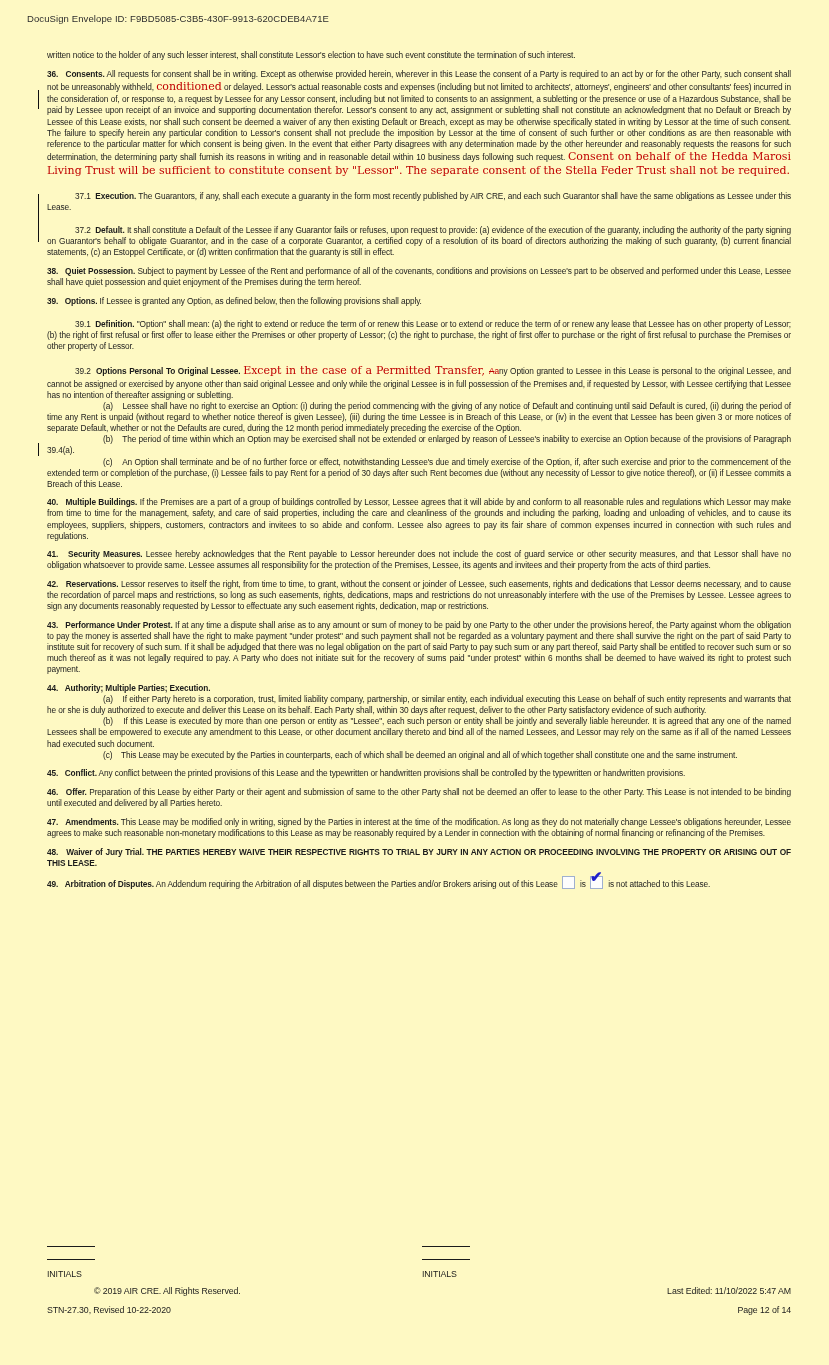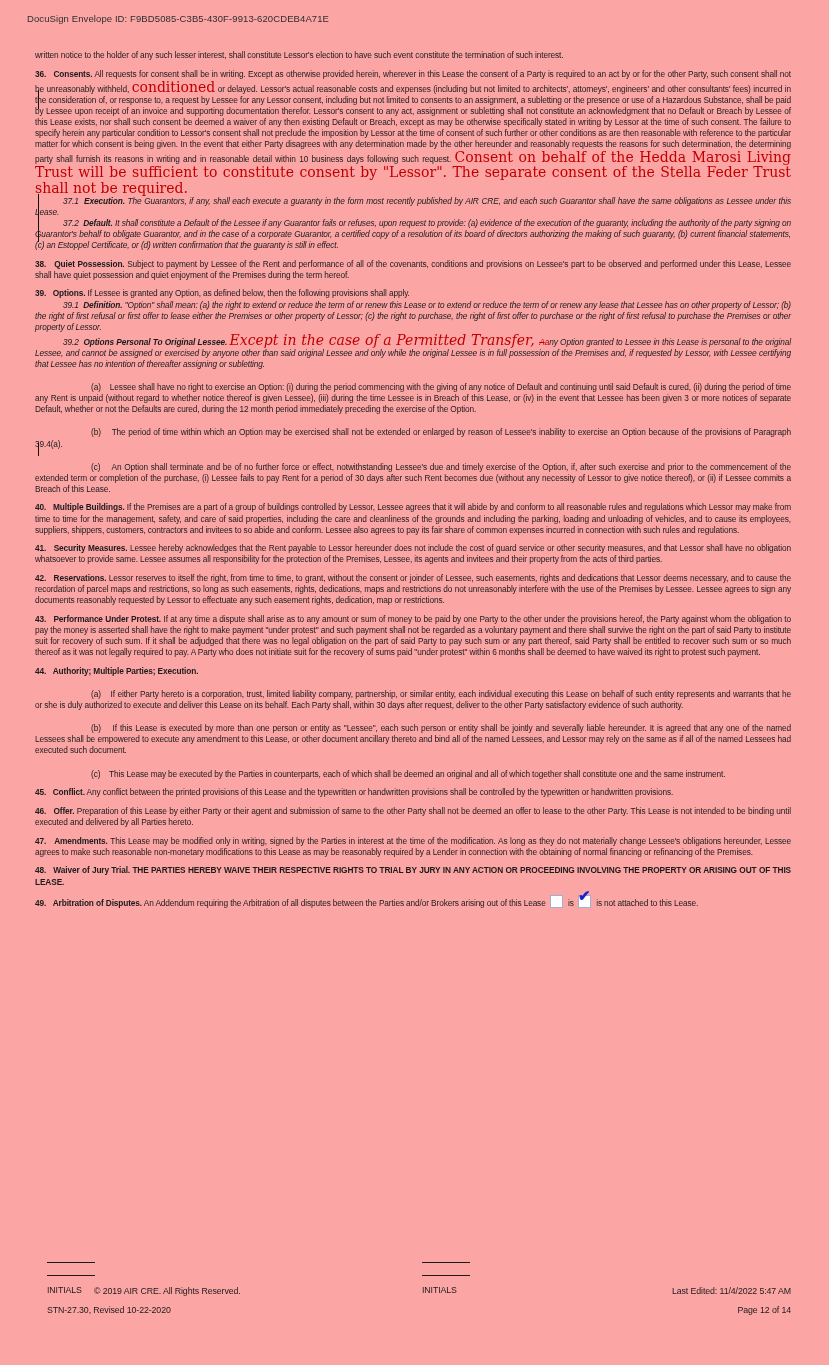--- a/index.html
+++ b/index.html
@@ -1,56 +1,56 @@
 <!DOCTYPE html>
 <html><head>
 <meta charset="utf-8">
 <style>
   html,body{margin:0;padding:0;background:#ffffff;}
   .page{
     position:relative;
     width:829px;height:1365px;
-    background:#fca5a5;
+    background:#fef9c3;
     font-family:"Liberation Sans",sans-serif;
     color:#1b1b1b;
     overflow:hidden;
   }
   .ds-header{
     position:absolute;left:27px;top:13px;
     font-size:9.5px;color:#2e2e2e;letter-spacing:0.1px;
   }
   .doc-body{
-    position:absolute;left:35px;right:38px;top:50px;
+    position:absolute;left:47px;right:38px;top:50px;
     font-size:8.3px;line-height:11.1px;letter-spacing:-0.12px;
     text-align:justify;
   }
   .para{margin:7.6px 0 0 0;}
-  .para.ind1{margin-top:0;text-indent:28px;font-style:italic;}
-  .para.ind2{margin-top:12px;text-indent:56px;}
+  .para.ind1{margin-top:12px;text-indent:28px;}
+  .para.ind2{margin-top:0;text-indent:56px;}
   .para.first{margin-top:0;}
   .r-n{}
   .r-b{font-weight:bold;}
-  .r-rl{color:#C00000;font-family:"DejaVu Serif",serif;font-size:14px;line-height:14.6px;letter-spacing:0;}
+  .r-rl{color:#C00000;font-family:"DejaVu Serif",serif;font-size:11px;line-height:14.6px;letter-spacing:0;}
   .r-rs{color:#C00000;}
   .r-st{color:#C00000;text-decoration:line-through;}
   .checkbox{
     display:inline-block;width:11px;height:11px;
     border:1px solid #9fb0cf;background:#fdfdfd;
     vertical-align:-2px;position:relative;margin:0 3px 0 2px;
   }
   .checkbox .mark{
     position:absolute;left:-1px;top:-8px;
     color:#1f1fca;font-size:15px;font-weight:bold;line-height:15px;
     text-decoration:none;
   }
   .change-bar{
     position:absolute;left:38px;width:1.4px;background:#111;
   }
   .footer{position:absolute;left:47px;right:38px;top:1246px;font-size:8.8px;letter-spacing:-0.1px;}
-  .init-group{position:absolute;top:16px;}
+  .init-group{position:absolute;top:0;}
   .init-group.center{left:375px;}
   .init-line{width:48px;border-bottom:1px solid #1b1b1b;height:0;margin-bottom:12px;}
   .init-label{margin-top:-3px;font-size:8.8px;}
   .meta{position:absolute;white-space:nowrap;}
   .m-copy{top:40px;left:0;margin-left:47px;}
   .m-edit{top:40px;right:0;}
   .m-form{top:59px;left:0;}
   .m-page{top:59px;right:0;margin-left:48px;}
 </style>
 </head>
@@ -92,21 +92,21 @@
       <div class="init-line"></div>
       <div class="init-line"></div>
       <div class="init-label">INITIALS</div>
     </div>
     <div class="init-group center">
       <div class="init-line"></div>
       <div class="init-line"></div>
       <div class="init-label">INITIALS</div>
     </div>
     <div class="meta m-copy">© 2019 AIR CRE.  All Rights Reserved.</div>
-    <div class="meta m-edit">Last Edited: 11/4/2022 5:47 AM</div>
+    <div class="meta m-edit">Last Edited: 11/10/2022 5:47 AM</div>
     <div class="meta m-form">STN-27.30, Revised 10-22-2020</div>
     <div class="meta m-page">Page 12 of 14</div>
   </div>
 
 <div class="change-bar" style="top: 90px; height: 19px;"></div>
     <div class="change-bar" style="top: 194px; height: 48px;"></div>
     <div class="change-bar" style="top: 443px; height: 13px;"></div>
   </div>
 
 </body></html>

